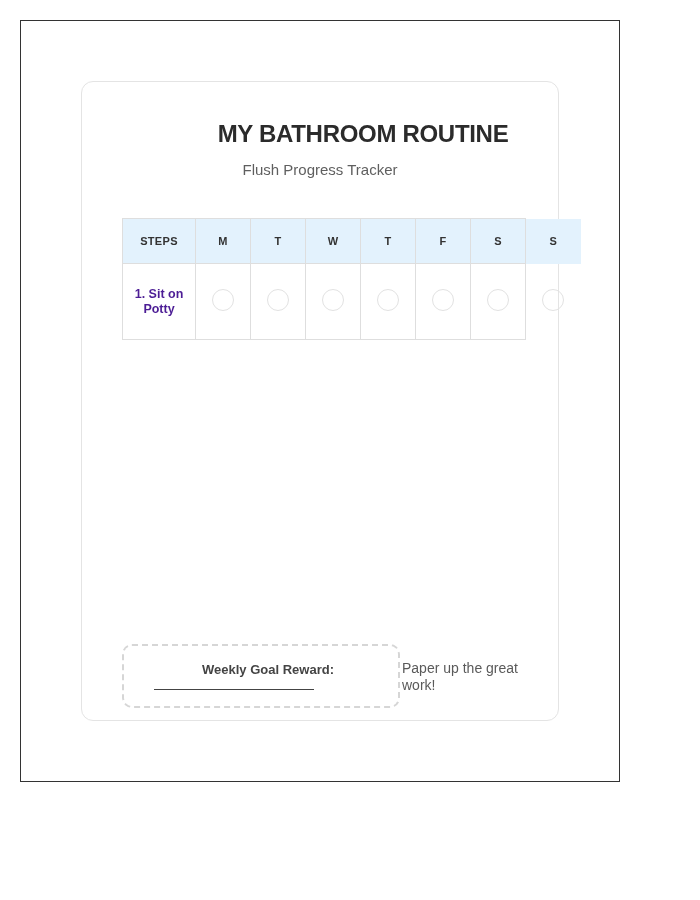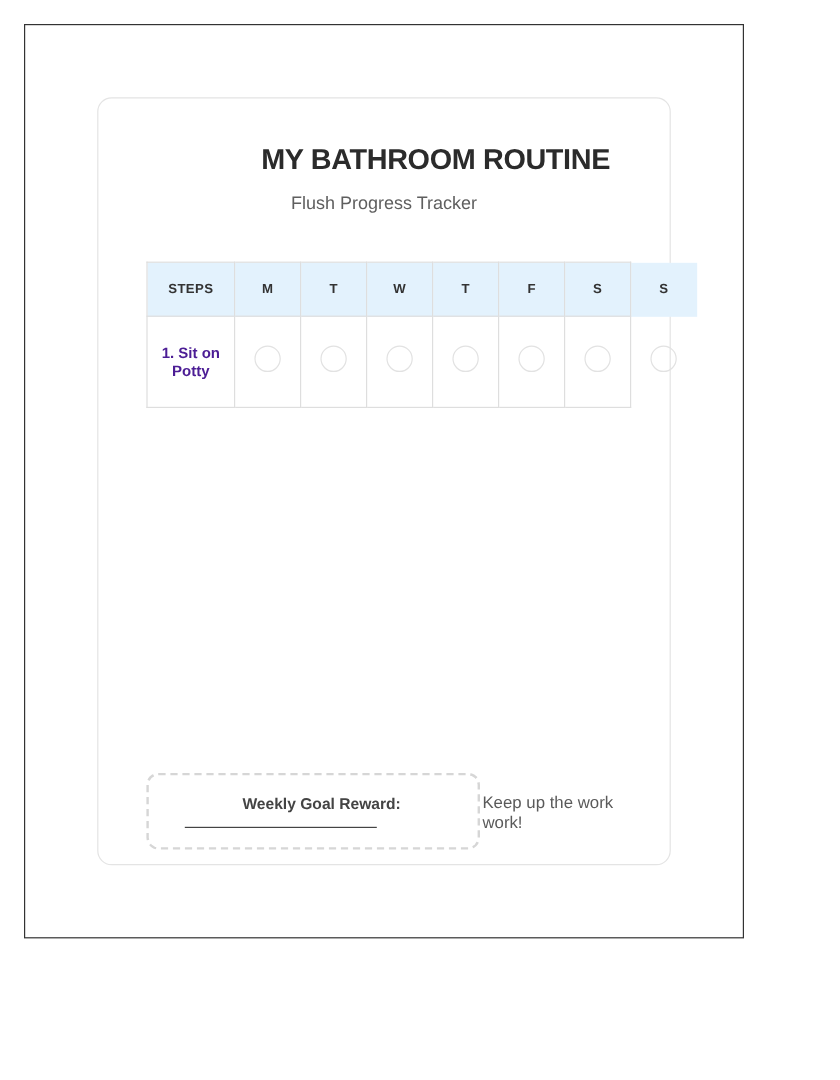--- a/index.html
+++ b/index.html
@@ -56,13 +56,13 @@
         <td class="check"><span class="circle"></span></td>
         <td class="check overflow"><span class="circle"></span></td>
       </tr>
     </tbody>
 </table>
 
 <div class="reward">
   <div class="reward-label">Weekly Goal Reward:</div>
   <div class="reward-line"></div>
 </div>
-<div class="encourage">Keep up the work work!</div>
+<div class="encourage">Paper up the great work!</div>
 
 </body></html>

